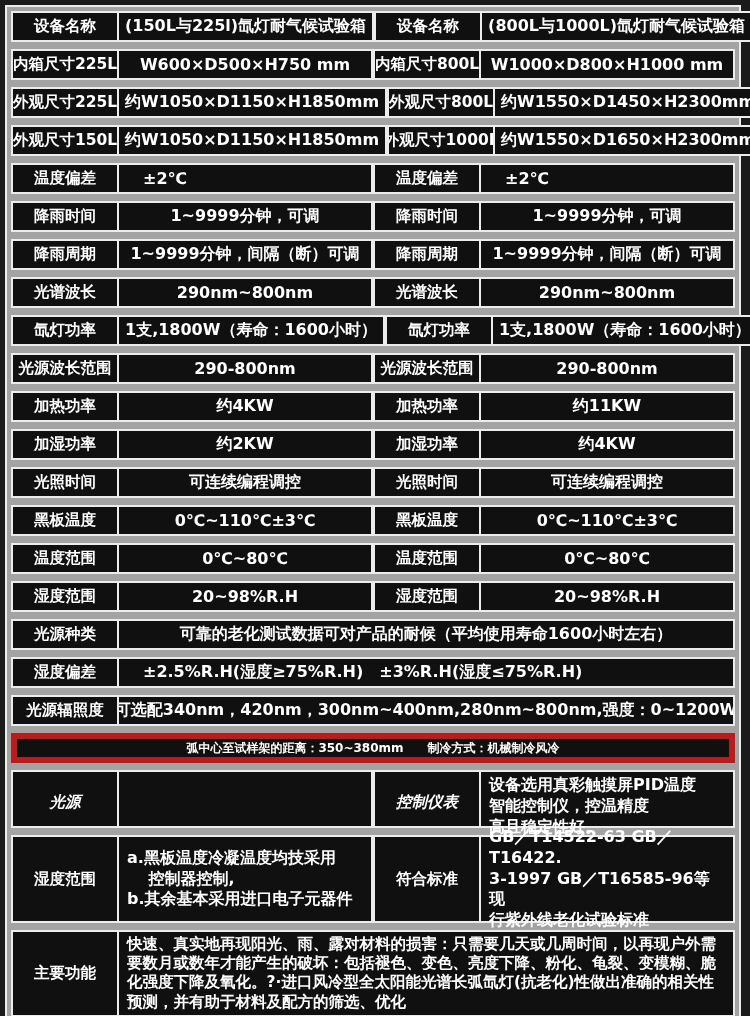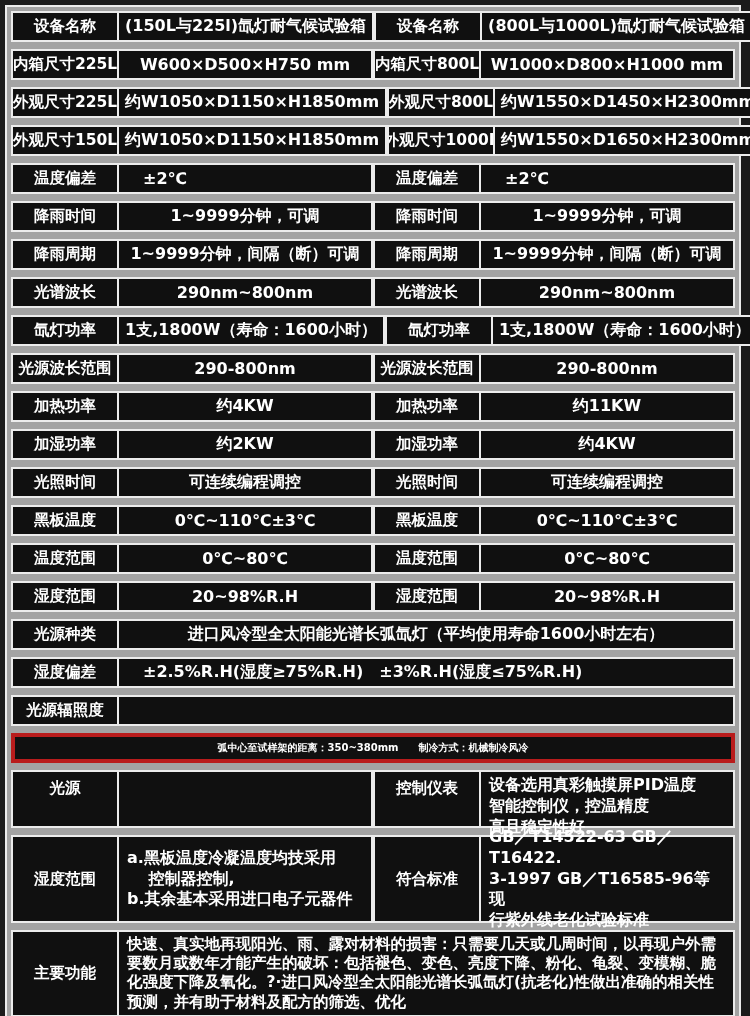--- a/index.html
+++ b/index.html
@@ -46,21 +46,21 @@
     flex:0 0 106px;
     box-sizing:border-box;
     border-right:2px solid #ececec;
     display:flex;
     align-items:center;
     justify-content:center;
     font-size:15.5px;
     white-space:nowrap;
     overflow:hidden;
   }
-  .lbl.top{align-items:flex-start;padding-top:6px;}
+  .lbl.top{align-items:flex-start;padding-top:20px;font-style:italic;}
   .val{
     flex:1;
     display:flex;
     align-items:center;
     justify-content:center;
     font-size:16px;
     padding:0 6px;
     white-space:nowrap;
     overflow:hidden;
   }
@@ -69,27 +69,27 @@
     white-space:pre-wrap;
     justify-content:flex-start;
     text-align:left;
     line-height:1.3;
     padding:3px 8px;
     overflow:visible;
   }
   .val.wrap.vtop{align-items:flex-start;}
   .banner{
     box-sizing:border-box;
-    border:4px solid #b91c1c;
+    border:6px solid #b91c1c;
     background:#101010;
     height:30px;
     display:flex;
     align-items:center;
     justify-content:center;
-    font-size:10px;
+    font-size:12px;
   }
   .mainfn .val{
     font-size:15.5px;
     line-height:1.24;
     align-items:flex-start;
   }
   .note{
     margin:20px 8px 0 14px;
     color:#ee1010;
     font-size:21px;
@@ -258,28 +258,29 @@
         <div class="val">20~98%R.H</div>
       </div>
     <div class="half">
         <div class="lbl">湿度范围</div>
         <div class="val">20~98%R.H</div>
       </div>
   </div>
 
   <div class="frow">
     <div class="lbl">光源种类</div>
-    <div class="val">进口风冷型全太阳能光谱长弧氙灯（平均使用寿命1600小时左右）</div>
+    <div class="val">可靠的老化测试数据可对产品的耐候（平均使用寿命1600小时左右）</div>
   </div>
   <div class="frow">
     <div class="lbl">湿度偏差</div>
     <div class="val vleft">±2.5%R.H(湿度≥75%R.H)　±3%R.H(湿度≤75%R.H)</div>
   </div>
   <div class="frow">
     <div class="lbl">光源辐照度</div>
+    <div class="val">可选配340nm，420nm，300nm~400nm,280nm~800nm,强度：0~1200W</div>
   </div>
 
   <div class="banner">弧中心至试样架的距离：350~380mm　　制冷方式：机械制冷风冷</div>
 
   <div class="prow">
     <div class="half tall58">
       <div class="lbl top">光源</div>
       <div class="val wrap vtop"></div>
     </div>
     <div class="half tall58">

